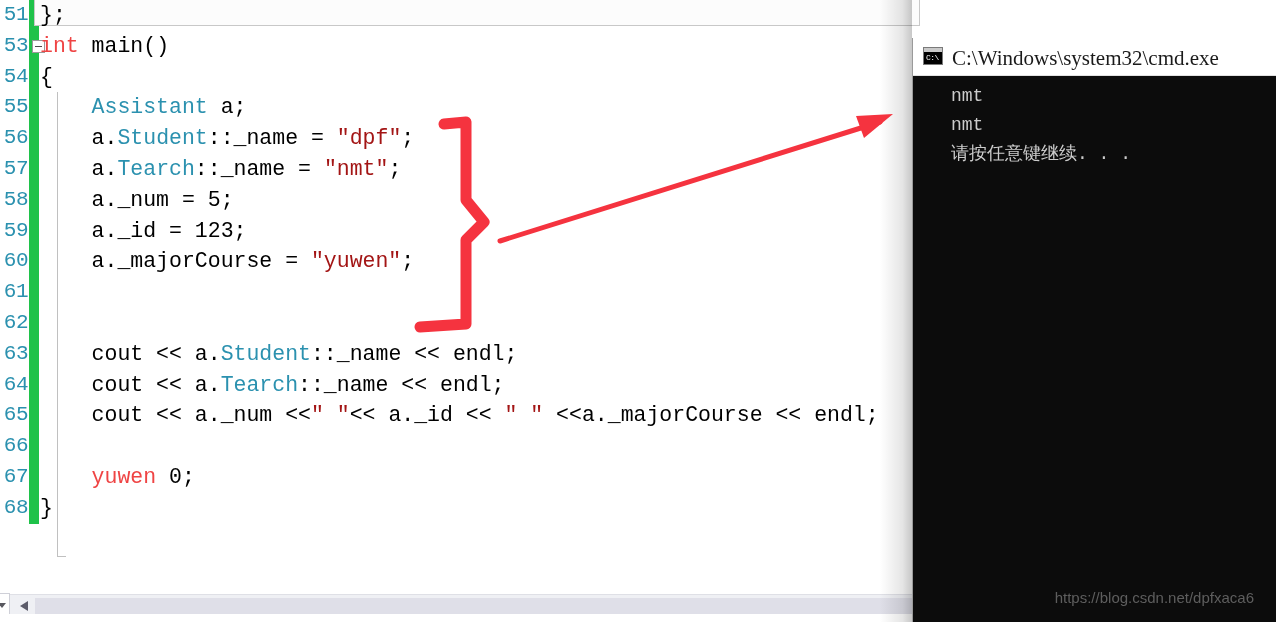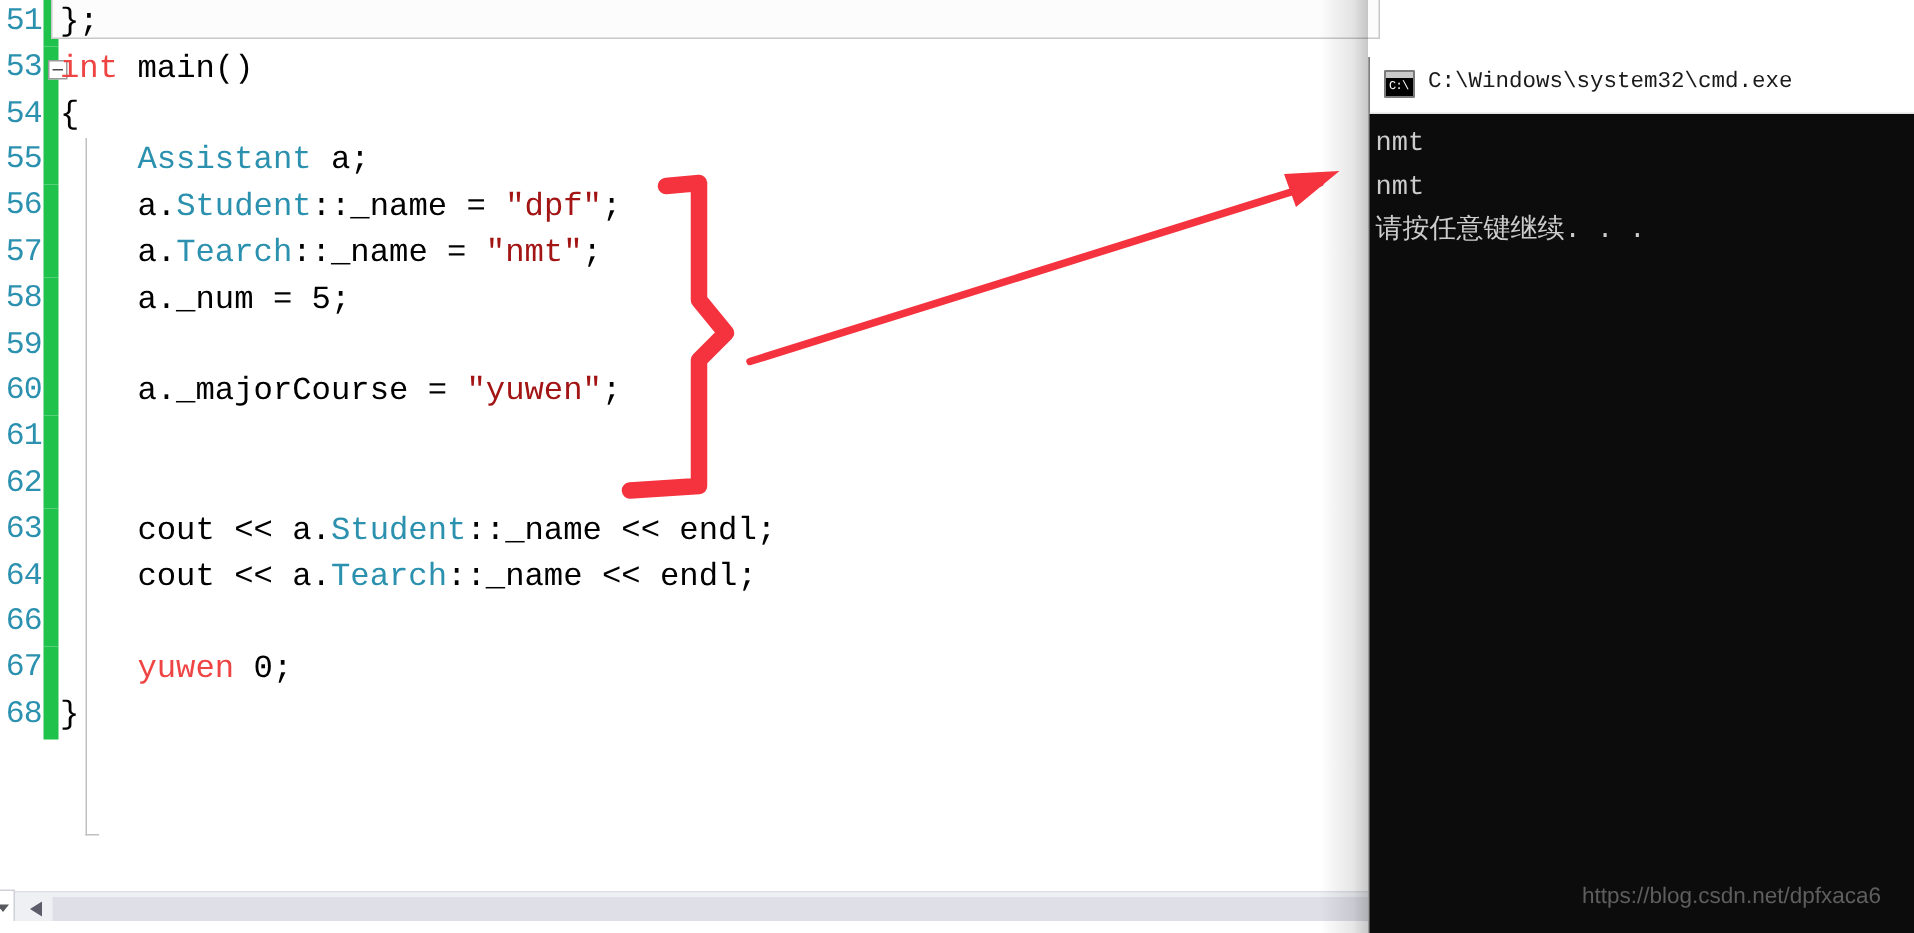--- a/index.html
+++ b/index.html
@@ -243,35 +243,36 @@
     font-family: "Liberation Mono", "DejaVu Sans Mono", monospace;
     font-size: 8px;
     color: #ffffff;
     letter-spacing: -0.5px;
     line-height: 9px;
   }
   #console .title {
     position: absolute;
     left: 39px;
     top: 8px;
-    font-family: Liberation Mono, monospace;
-    font-size: 15px;
+    font-family: Liberation Serif, serif;
+    font-size: 21px;
     color: #1a1a1a;
     white-space: nowrap;
   }
   #console .body {
     position: relative;
     padding: 6px 0 0 4px;
   }
   #console .cline {
     font-family: "Liberation Mono", "DejaVu Sans Mono", monospace;
     font-size: 18px;
     line-height: 29px;
     color: #cccccc;
     white-space: pre;
+    margin-left: 34px;
   }
   #console .watermark {
     position: absolute;
     right: 22px;
     bottom: 16px;
     font-family: "Liberation Sans", "DejaVu Sans", sans-serif;
     font-size: 15px;
     color: #5e5e5e;
     white-space: nowrap;
   }
@@ -292,26 +293,27 @@
 
   <div id="editor">
     <div class="code-area" id="code-area">
         <div class="code-row"><span class="lineno">51</span><span class="changebar"></span><span class="topblock"></span><span class="codetext"><span class="plain">};</span></span></div>
         <div class="code-row"><span class="lineno">53</span><span class="changebar"></span><span class="foldbox"></span><span class="codetext"><span class="kw">int</span><span class="plain"> main()</span></span></div>
         <div class="code-row"><span class="lineno">54</span><span class="changebar"></span><span class="codetext"><span class="plain">{</span></span></div>
         <div class="code-row"><span class="lineno">55</span><span class="changebar"></span><span class="codetext"><span class="plain">    </span><span class="type">Assistant</span><span class="plain"> a;</span></span></div>
         <div class="code-row"><span class="lineno">56</span><span class="changebar"></span><span class="codetext"><span class="plain">    a.</span><span class="type">Student</span><span class="plain">::_name = </span><span class="str">"dpf"</span><span class="plain">;</span></span></div>
         <div class="code-row"><span class="lineno">57</span><span class="changebar"></span><span class="codetext"><span class="plain">    a.</span><span class="type">Tearch</span><span class="plain">::_name = </span><span class="str">"nmt"</span><span class="plain">;</span></span></div>
         <div class="code-row"><span class="lineno">58</span><span class="changebar"></span><span class="codetext"><span class="plain">    a._num = 5;</span></span></div>
-        <div class="code-row"><span class="lineno">59</span><span class="changebar"></span></div>
+        <div class="code-row"><span class="lineno">59</span><span class="changebar"></span><span class="codetext"><span class="plain">    a._id = 123;</span></span></div>
         <div class="code-row"><span class="lineno">60</span><span class="changebar"></span><span class="codetext"><span class="plain">    a._majorCourse = </span><span class="str">"yuwen"</span><span class="plain">;</span></span></div>
         <div class="code-row"><span class="lineno">61</span><span class="changebar"></span><span class="codetext"></span></div>
         <div class="code-row"><span class="lineno">62</span><span class="changebar"></span><span class="codetext"></span></div>
         <div class="code-row"><span class="lineno">63</span><span class="changebar"></span><span class="codetext"><span class="plain">    cout &lt;&lt; a.</span><span class="type">Student</span><span class="plain">::_name &lt;&lt; endl;</span></span></div>
         <div class="code-row"><span class="lineno">64</span><span class="changebar"></span><span class="codetext"><span class="plain">    cout &lt;&lt; a.</span><span class="type">Tearch</span><span class="plain">::_name &lt;&lt; endl;</span></span></div>
+        <div class="code-row"><span class="lineno">65</span><span class="changebar"></span><span class="codetext"><span class="plain">    cout &lt;&lt; a._num &lt;&lt;</span><span class="str">" "</span><span class="plain">&lt;&lt; a._id &lt;&lt; </span><span class="str">" "</span><span class="plain"> &lt;&lt;a._majorCourse &lt;&lt; endl;</span></span></div>
         <div class="code-row"><span class="lineno">66</span><span class="changebar"></span><span class="codetext"></span></div>
         <div class="code-row"><span class="lineno">67</span><span class="changebar"></span><span class="codetext"><span class="plain">    </span><span class="kw">yuwen</span><span class="plain"> 0;</span></span></div>
         <div class="code-row"><span class="lineno">68</span><span class="changebar"></span><span class="codetext"><span class="plain">}</span></span></div>
       </div>
 
     <div class="bodyguide"></div>
     <div class="bodyguide-foot"></div>
 
     <div id="hscroll">
       <div class="dd"></div>

